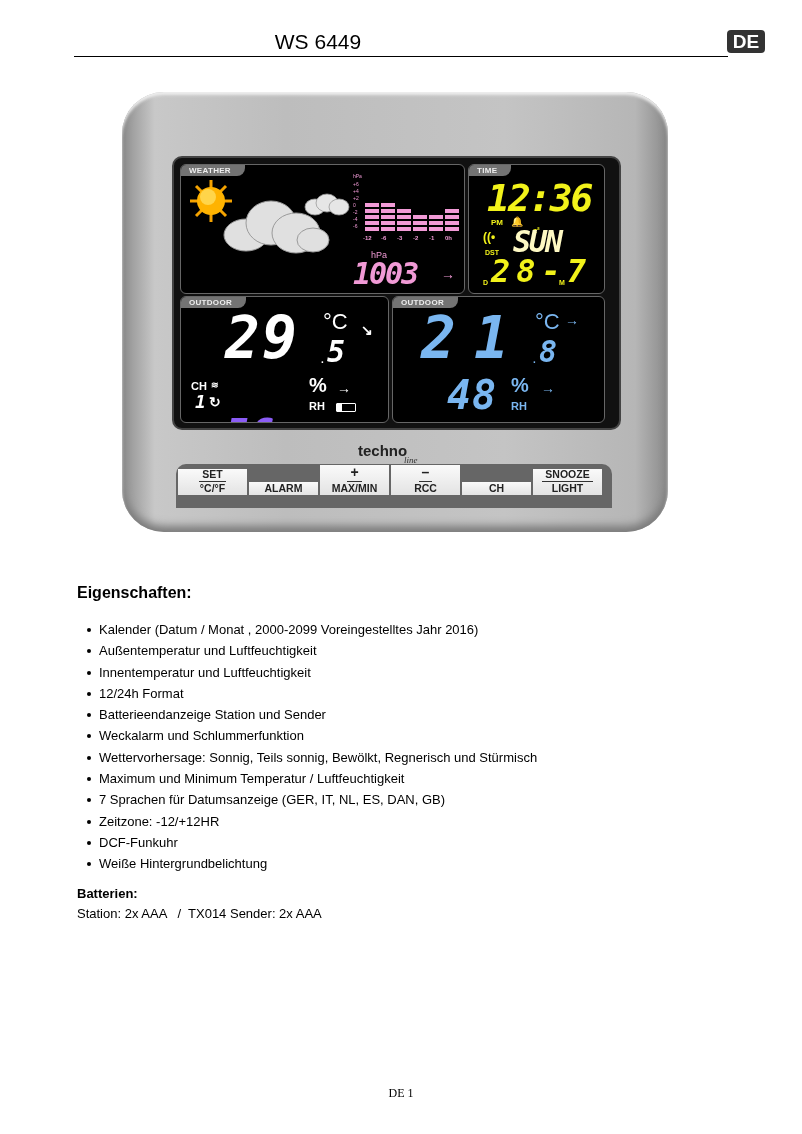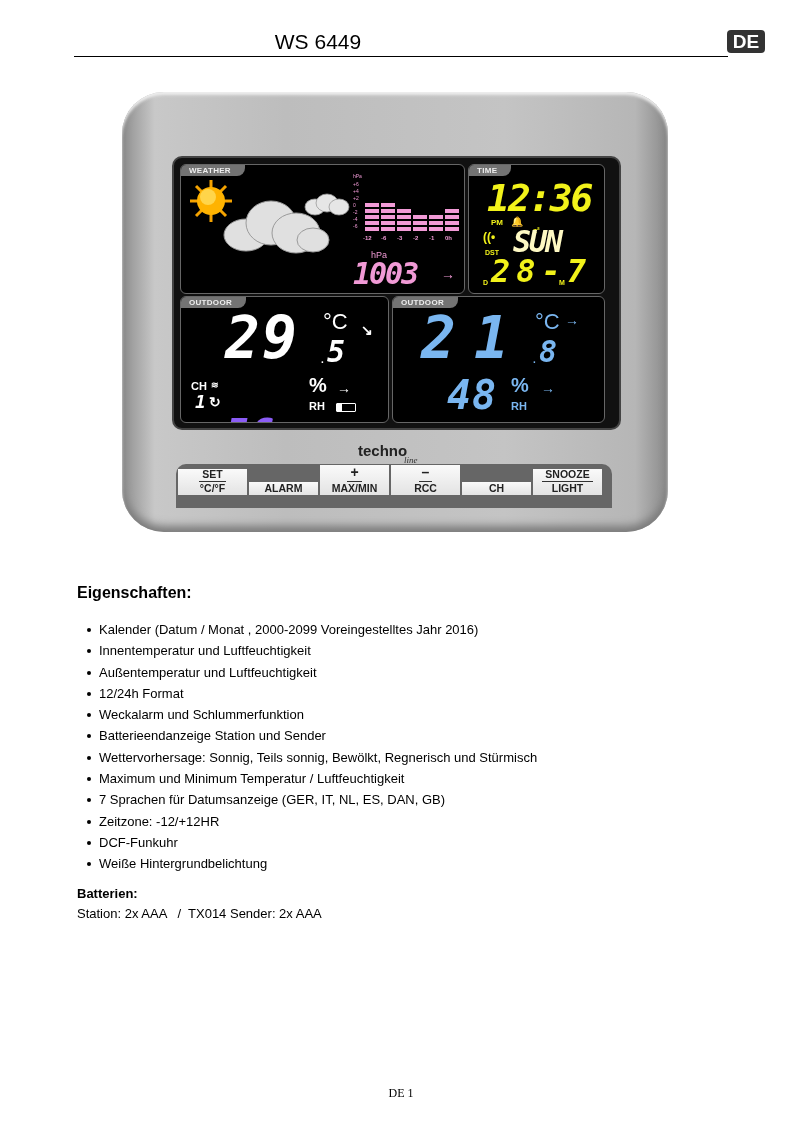--- a/index.html
+++ b/index.html
@@ -209,25 +209,25 @@
     <div class="btn">
       <span class="top">SNOOZE</span>
       <span class="bot">LIGHT</span>
     </div>
   </div>
 </div>
 
 <div class="sec-title">Eigenschaften:</div>
 <ul class="feat">
   <li>Kalender (Datum / Monat , 2000-2099 Voreingestelltes Jahr 2016)</li>
+  <li>Außentemperatur und Luftfeuchtigkeit</li>
   <li>Innentemperatur und Luftfeuchtigkeit</li>
-  <li>Außentemperatur und Luftfeuchtigkeit</li>
   <li>12/24h Format</li>
+  <li>Batterieendanzeige Station und Sender</li>
   <li>Weckalarm und Schlummerfunktion</li>
-  <li>Batterieendanzeige Station und Sender</li>
   <li>Wettervorhersage: Sonnig, Teils sonnig, Bewölkt, Regnerisch und Stürmisch</li>
   <li>Maximum und Minimum Temperatur / Luftfeuchtigkeit</li>
   <li>7 Sprachen für Datumsanzeige (GER, IT, NL, ES, DAN, GB)</li>
   <li>Zeitzone: -12/+12HR</li>
   <li>DCF-Funkuhr</li>
   <li>Weiße Hintergrundbelichtung</li>
 </ul>
 
 <div class="bat-title">Batterien:</div>
 <div class="bat-text">Station: 2x AAA   /  TX014 Sender: 2x AAA</div>

